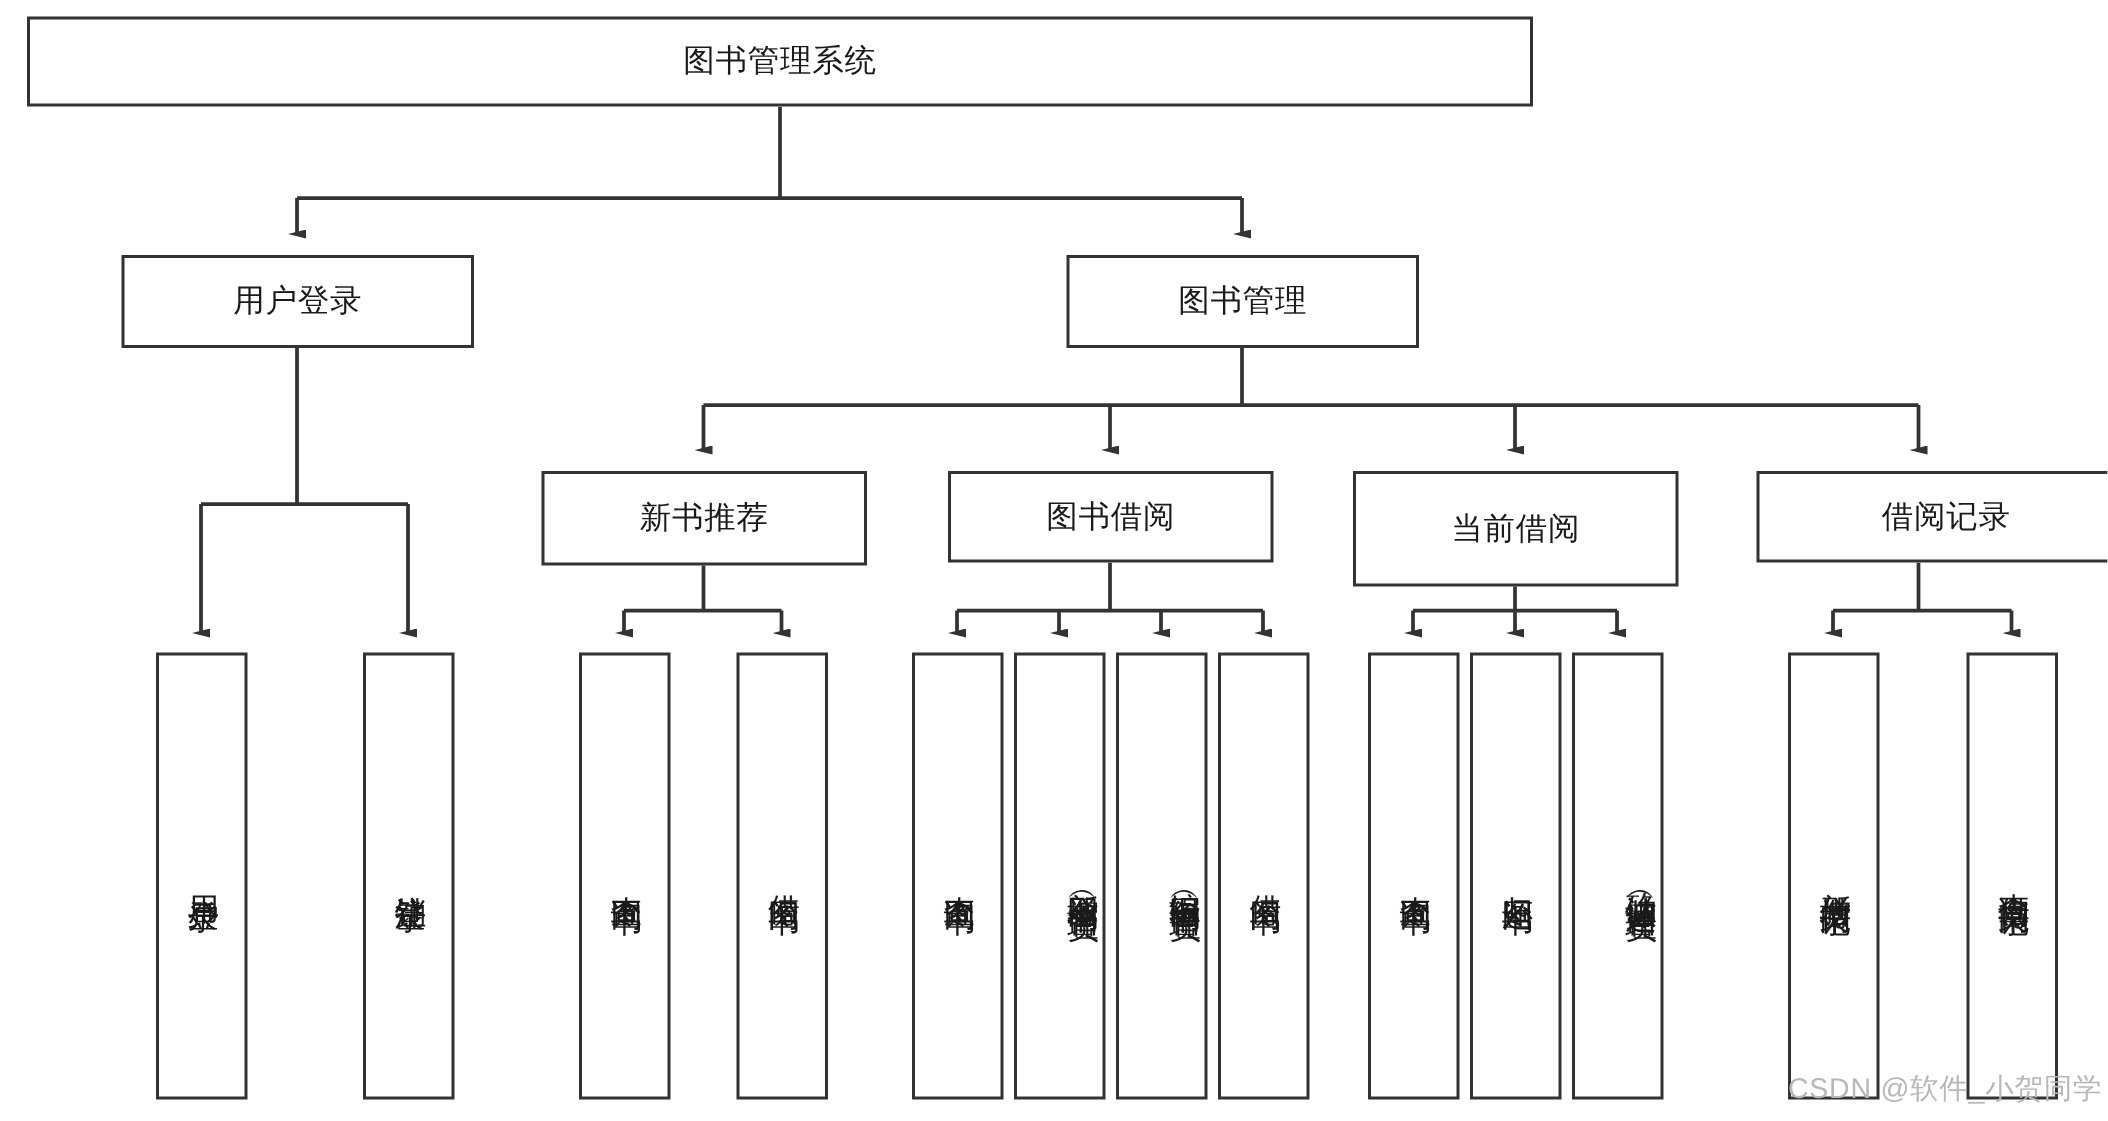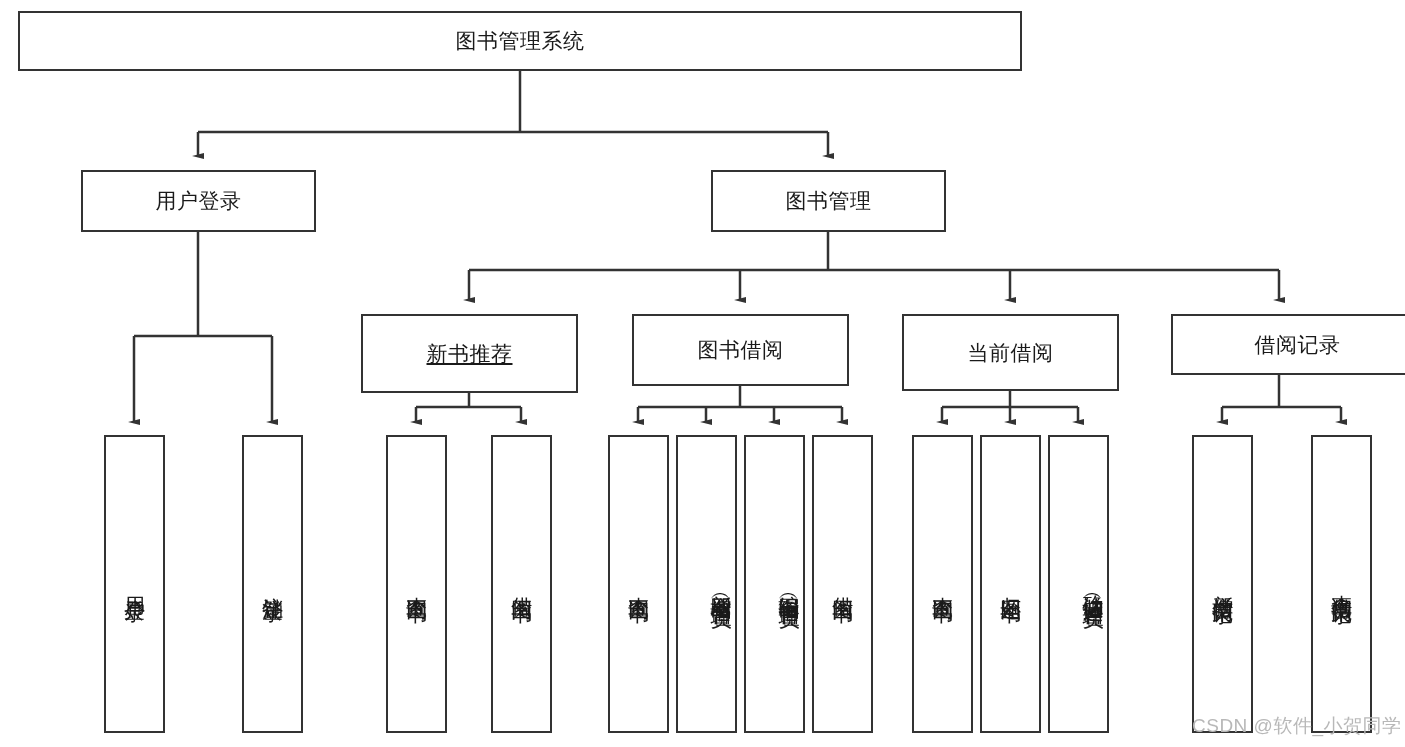--- a/index.html
+++ b/index.html
@@ -115,22 +115,22 @@
       <path d="M1222,407 L1222,422" marker-end="url(#arrow)"></path>
       <path d="M1341,407 L1341,422" marker-end="url(#arrow)"></path>
     </g>
   </svg>
 
   <div class="node node-h" style="left:18px; top:11px; width:1004px; height:60px;">图书管理系统</div>
 
   <div class="node node-h" style="left:81px; top:170px; width:235px; height:62px;">用户登录</div>
   <div class="node node-h" style="left:711px; top:170px; width:235px; height:62px;">图书管理</div>
 
-  <div class="node node-h" style="left:361px; top:314px; width:217px; height:79px;text-decoration:underline;">新书推荐</div>
-  <div class="node node-h" style="left:632px; top:314px; width:217px; height:72px;">图书借阅</div>
+  <div class="node node-h" style="left:361px; top:314px; width:217px; height:63px;">新书推荐</div>
+  <div class="node node-h" style="left:632px; top:314px; width:217px; height:61px;">图书借阅</div>
   <div class="node node-h" style="left:902px; top:314px; width:217px; height:77px;">当前借阅</div>
   <div class="node node-h" style="left:1171px; top:314px; width:253px; height:61px;">借阅记录</div>
 
   <div class="node node-v root-leaf" style="left:104px; top:435px; width:61px; height:298px;">用户登录</div>
   <div class="node node-v root-leaf" style="left:242px; top:435px; width:61px; height:298px;">注销登录</div>
 
   <div class="node node-v root-leaf" style="left:386px; top:435px; width:61px; height:298px;">查询图书</div>
   <div class="node node-v root-leaf" style="left:491px; top:435px; width:61px; height:298px;">借阅图书</div>
 
   <div class="node node-v root-leaf" style="left:608px; top:435px; width:61px; height:298px;">查询图书</div>

